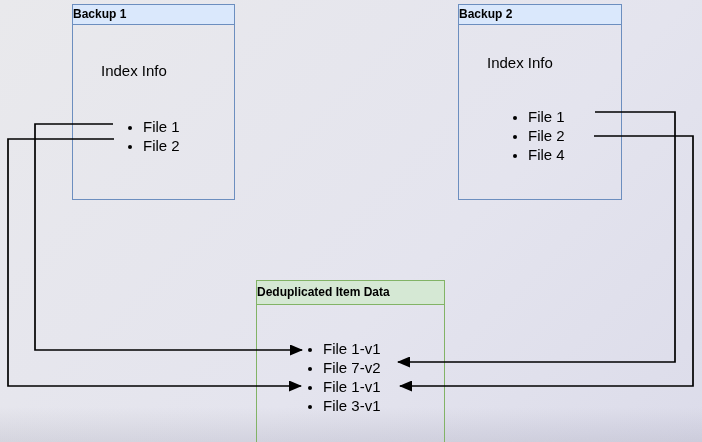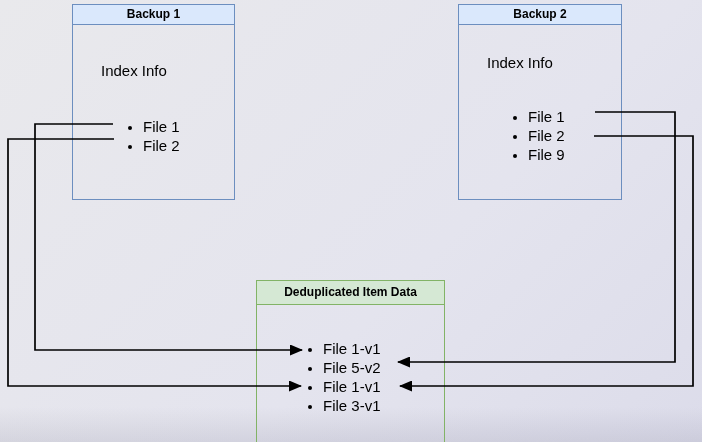--- a/index.html
+++ b/index.html
@@ -22,21 +22,20 @@
     background: transparent;
   }
   .box.blue  { border: 1.5px solid #6c8ebf; }
   .box.green { border: 1.5px solid #82b366; }
   .box-header {
     position: absolute;
     top: 0; left: 0; right: 0;
     box-sizing: border-box;
     font-size: 12px;
     font-weight: bold;
-    text-align: center;
     overflow: hidden;
   }
   .blue  > .box-header { background: #dae8fc; border-bottom: 1.5px solid #6c8ebf; height: 20px; line-height: 19px; }
   .green > .box-header { background: #d5e8d4; border-bottom: 1.5px solid #82b366; height: 24px; line-height: 23px; }
 
   #backup1 { left: 72px;  top: 4px;   width: 163px; height: 196px; }
   #backup2 { left: 458px; top: 4px;   width: 164px; height: 196px; }
   #dedup   { left: 256px; top: 280px; width: 189px; height: 180px; }
 
   .box-label {
@@ -87,29 +86,29 @@
         <li>File 2</li>
       </ul>
   </div>
 
   <div class="box blue" id="backup2">
     <div class="box-header">Backup 2</div>
     <div class="box-label">Index Info</div>
     <ul class="file-list">
         <li>File 1</li>
         <li>File 2</li>
-        <li>File 9</li>
+        <li>File 4</li>
       </ul>
   </div>
 
   <div class="box green" id="dedup">
     <div class="box-header">Deduplicated Item Data</div>
     <ul class="file-list">
         <li>File 1-v1</li>
-        <li>File 5-v2</li>
+        <li>File 7-v2</li>
         <li>File 1-v1</li>
         <li>File 3-v1</li>
       </ul>
   </div>
 
   <svg class="connections" xmlns="http://www.w3.org/2000/svg">
     <defs>
       <marker id="arrowhead" markerUnits="userSpaceOnUse" markerWidth="13" markerHeight="11" refX="12" refY="5.5" orient="auto">
         <path d="M0,0 L13,5.5 L0,11 Z" fill="#000"></path>
       </marker>

